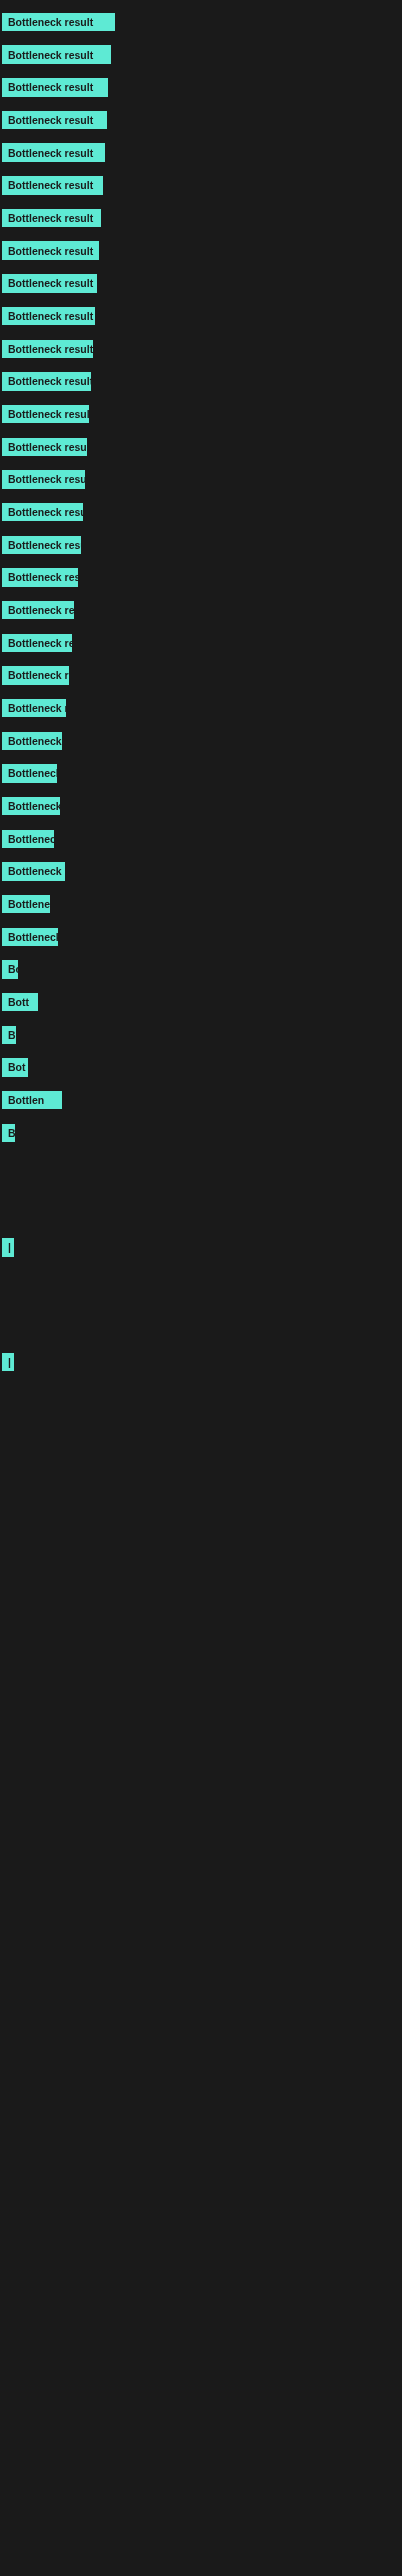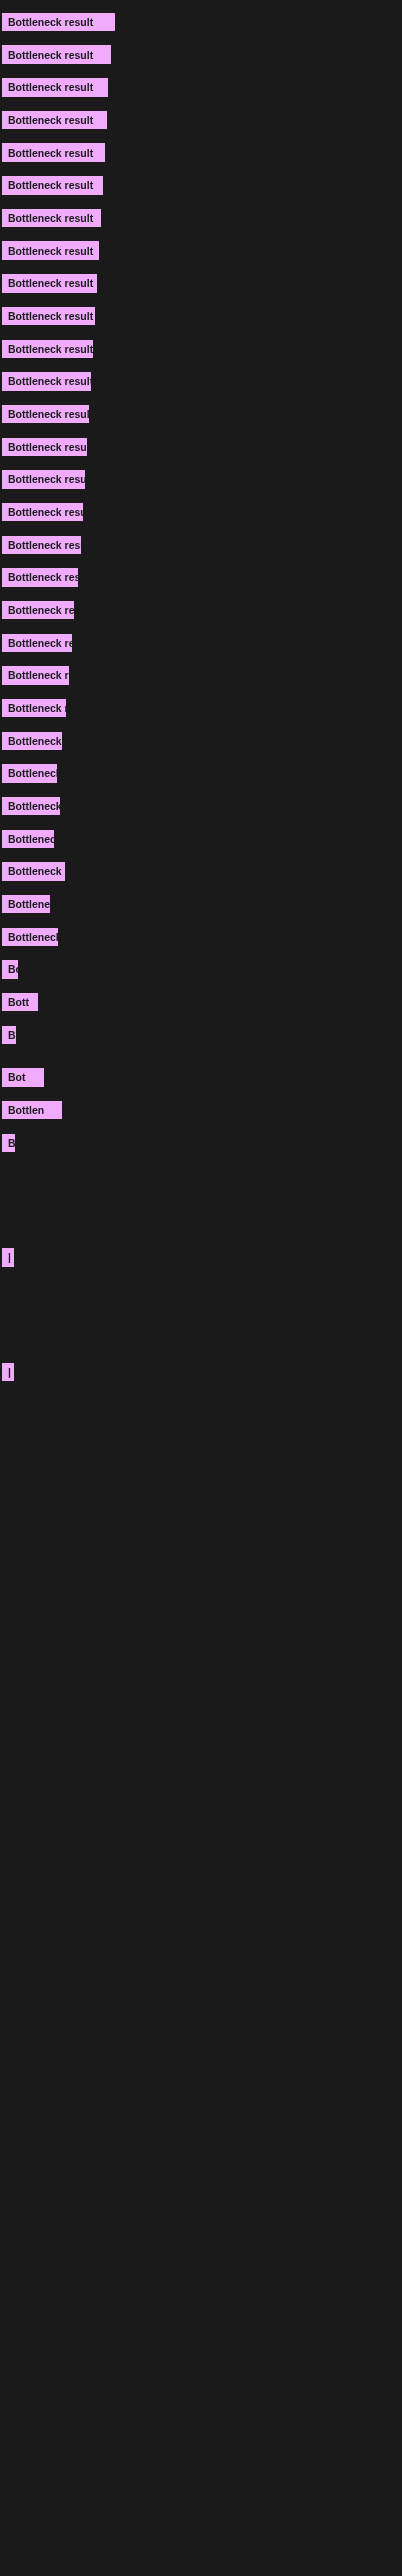--- a/index.html
+++ b/index.html
@@ -15,21 +15,21 @@
       position: relative;
     }
     .site-title {
       text-align: center;
       color: #cccccc;
       font-size: 13px;
       padding: 6.4px 0;
       background-color: #1a1a1a;
     }
     .bottleneck-bar {
-      background-color: #f0abfc;
+      background-color: #5eead4;
       color: #1a1a1a;
       font-size: 10.5px;
       font-weight: bold;
       padding: 3.2px 6.4px;
       margin: 0 0 0 0;
       display: inline-block;
       white-space: nowrap;
       overflow: hidden;
     }
     .row {
@@ -68,21 +68,21 @@
     <div class="row"><div class="bottleneck-bar" style="width: 60px;">Bottleneck re</div></div>
     <div class="row"><div class="bottleneck-bar" style="width: 55px;">Bottleneck</div></div>
     <div class="row"><div class="bottleneck-bar" style="width: 58px;">Bottleneck res</div></div>
     <div class="row"><div class="bottleneck-bar" style="width: 52px;">Bottleneck r</div></div>
     <div class="row"><div class="bottleneck-bar" style="width: 63px;">Bottleneck resu</div></div>
     <div class="row"><div class="bottleneck-bar" style="width: 48px;">Bottlenec</div></div>
     <div class="row"><div class="bottleneck-bar" style="width: 56px;">Bottleneck re</div></div>
     <div class="row"><div class="bottleneck-bar" style="width: 16px;">Bottle</div></div>
     <div class="row"><div class="bottleneck-bar" style="width: 36px;">Bott</div></div>
     <div class="row"><div class="bottleneck-bar" style="width: 14.5px;">B</div></div>
-    <div class="row"><div class="bottleneck-bar" style="width: 42px; margin-top: 10px;">Bot</div></div>
+    <div class="row"><div class="bottleneck-bar" style="width: 26px;">Bot</div></div>
     <div class="row"><div class="bottleneck-bar" style="width: 60px;">Bottlen</div></div>
     <div class="row"><div class="bottleneck-bar" style="width: 13px;">B</div></div>
     <div class="row" style="height: 16px;"></div>
     <div class="row" style="height: 16px;"></div>
     <div class="row" style="height: 16px;"></div>
     <div class="row"><div class="bottleneck-bar" style="width: 8px;">|</div></div>
     <div class="row" style="height: 16px;"></div>
     <div class="row" style="height: 16px;"></div>
     <div class="row" style="height: 16px;"></div>
     <div class="row"><div class="bottleneck-bar" style="width: 8px;">|</div></div>

